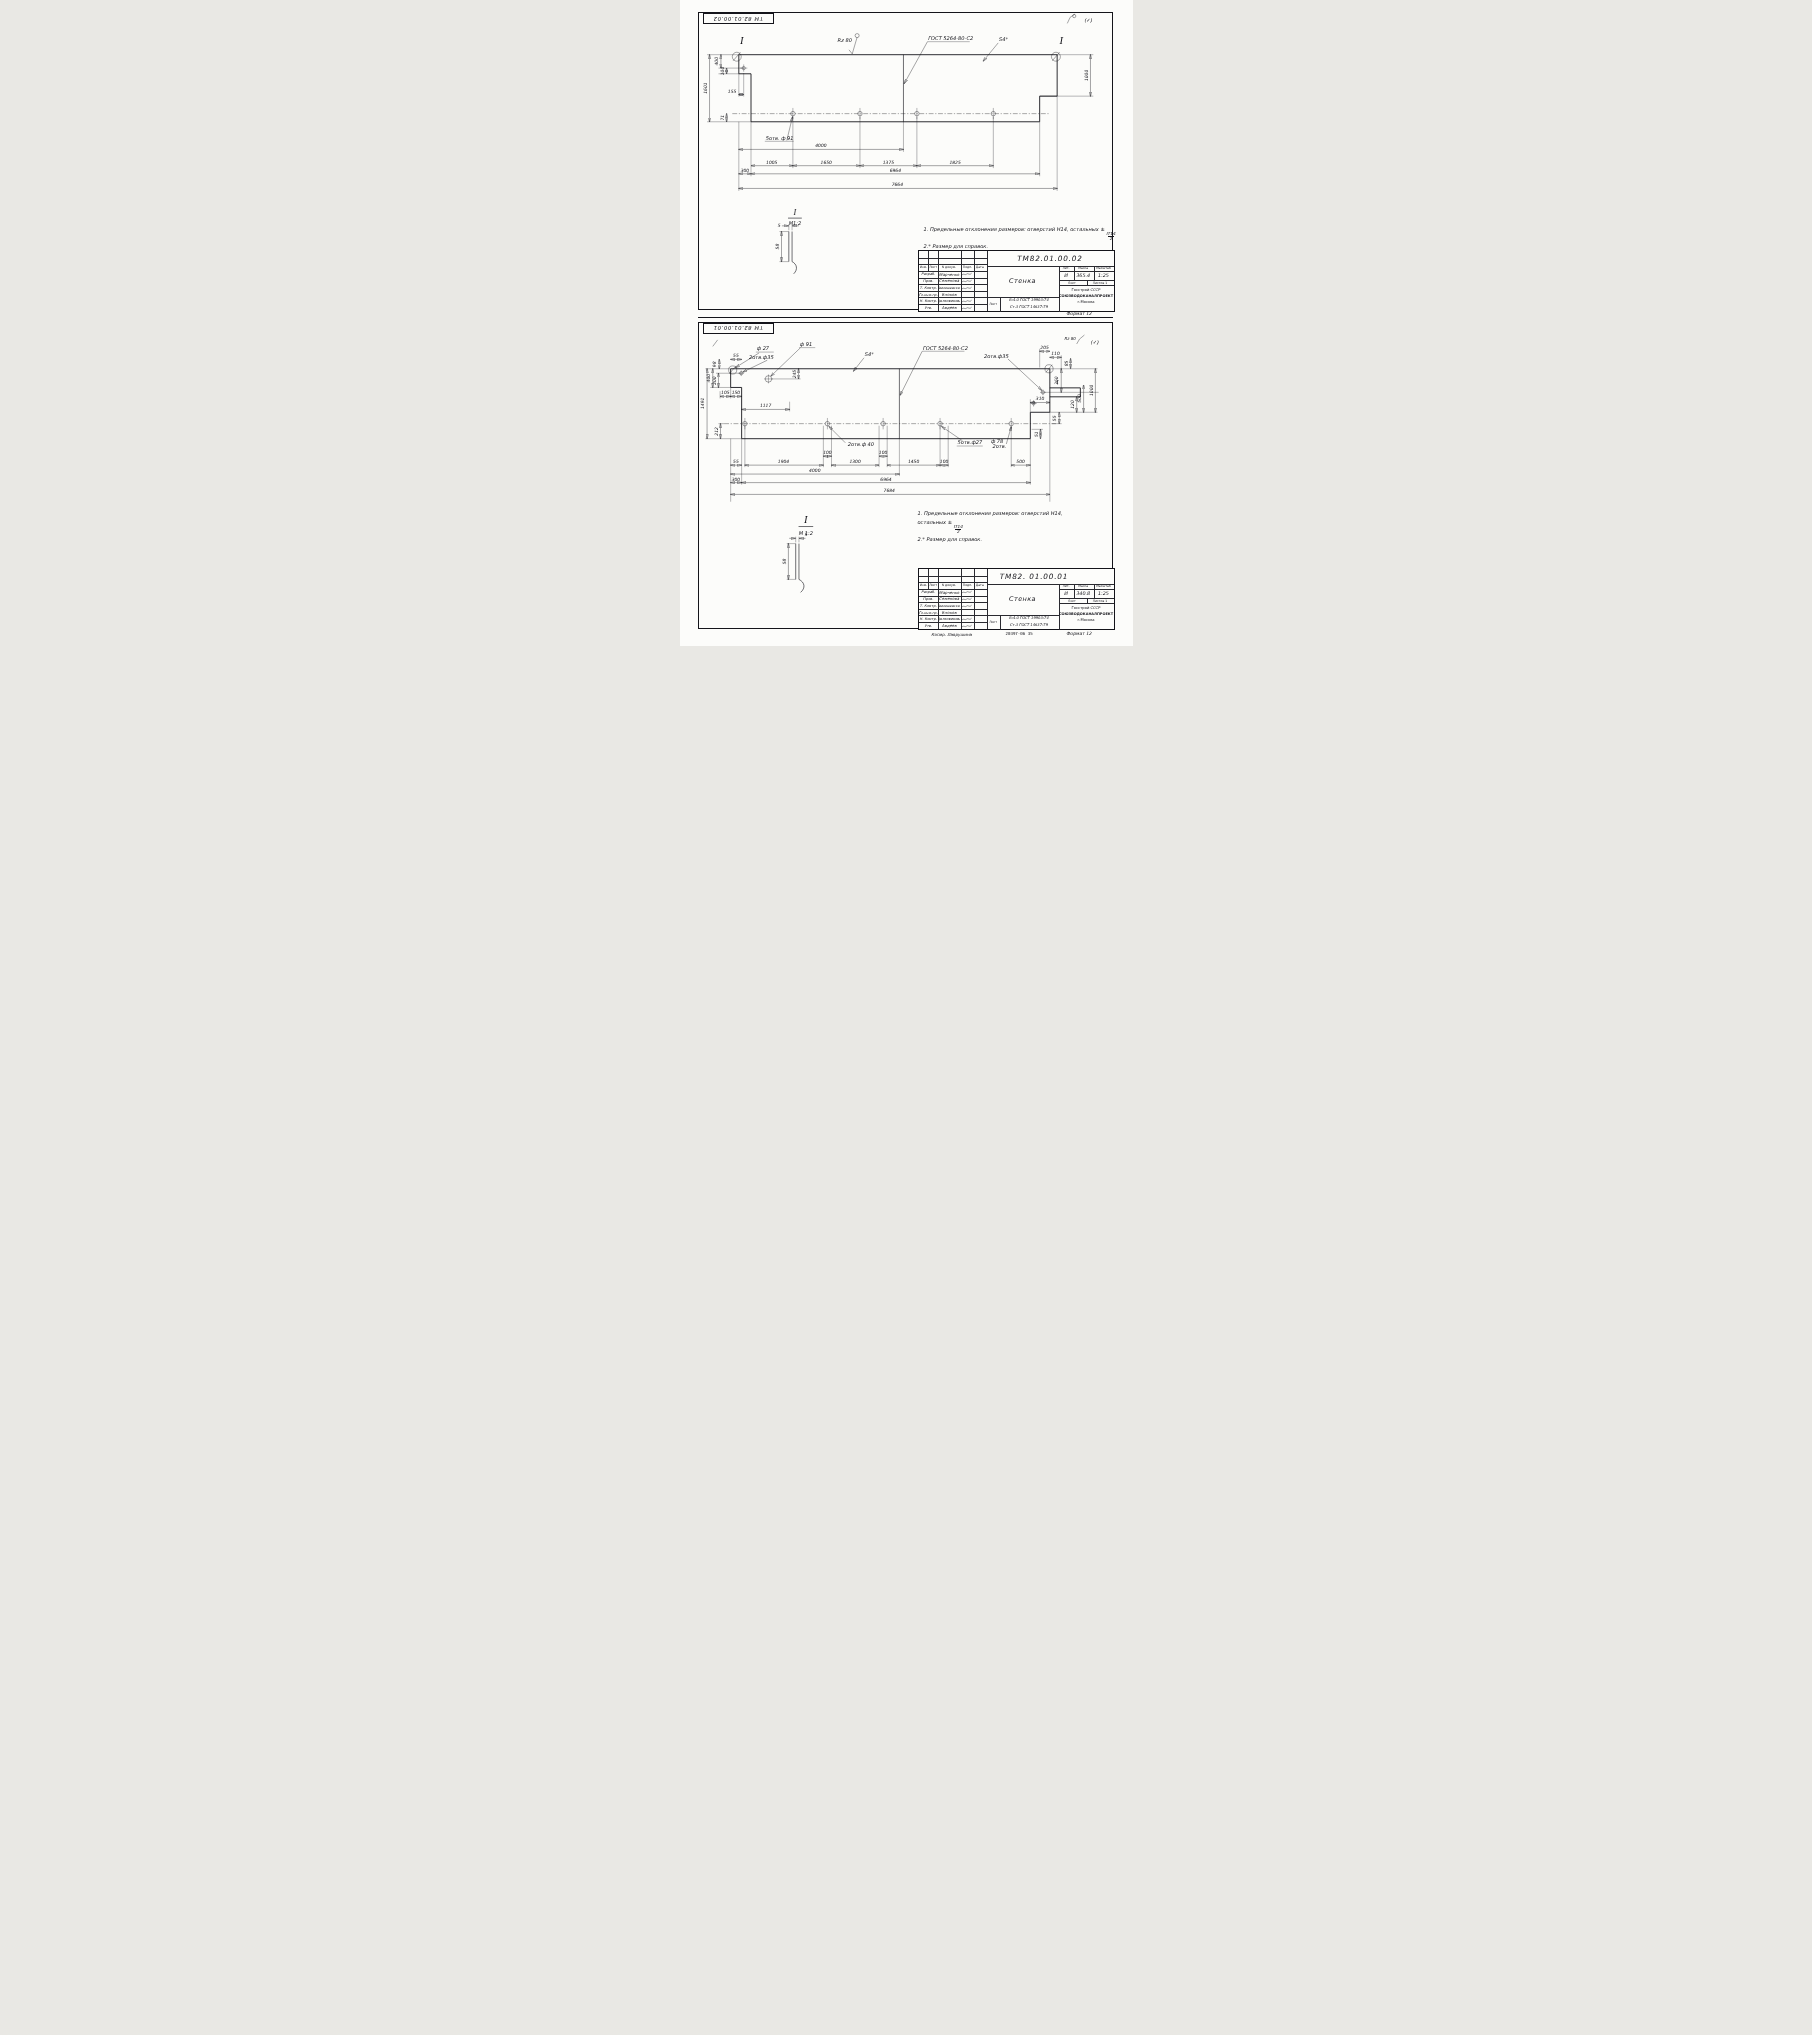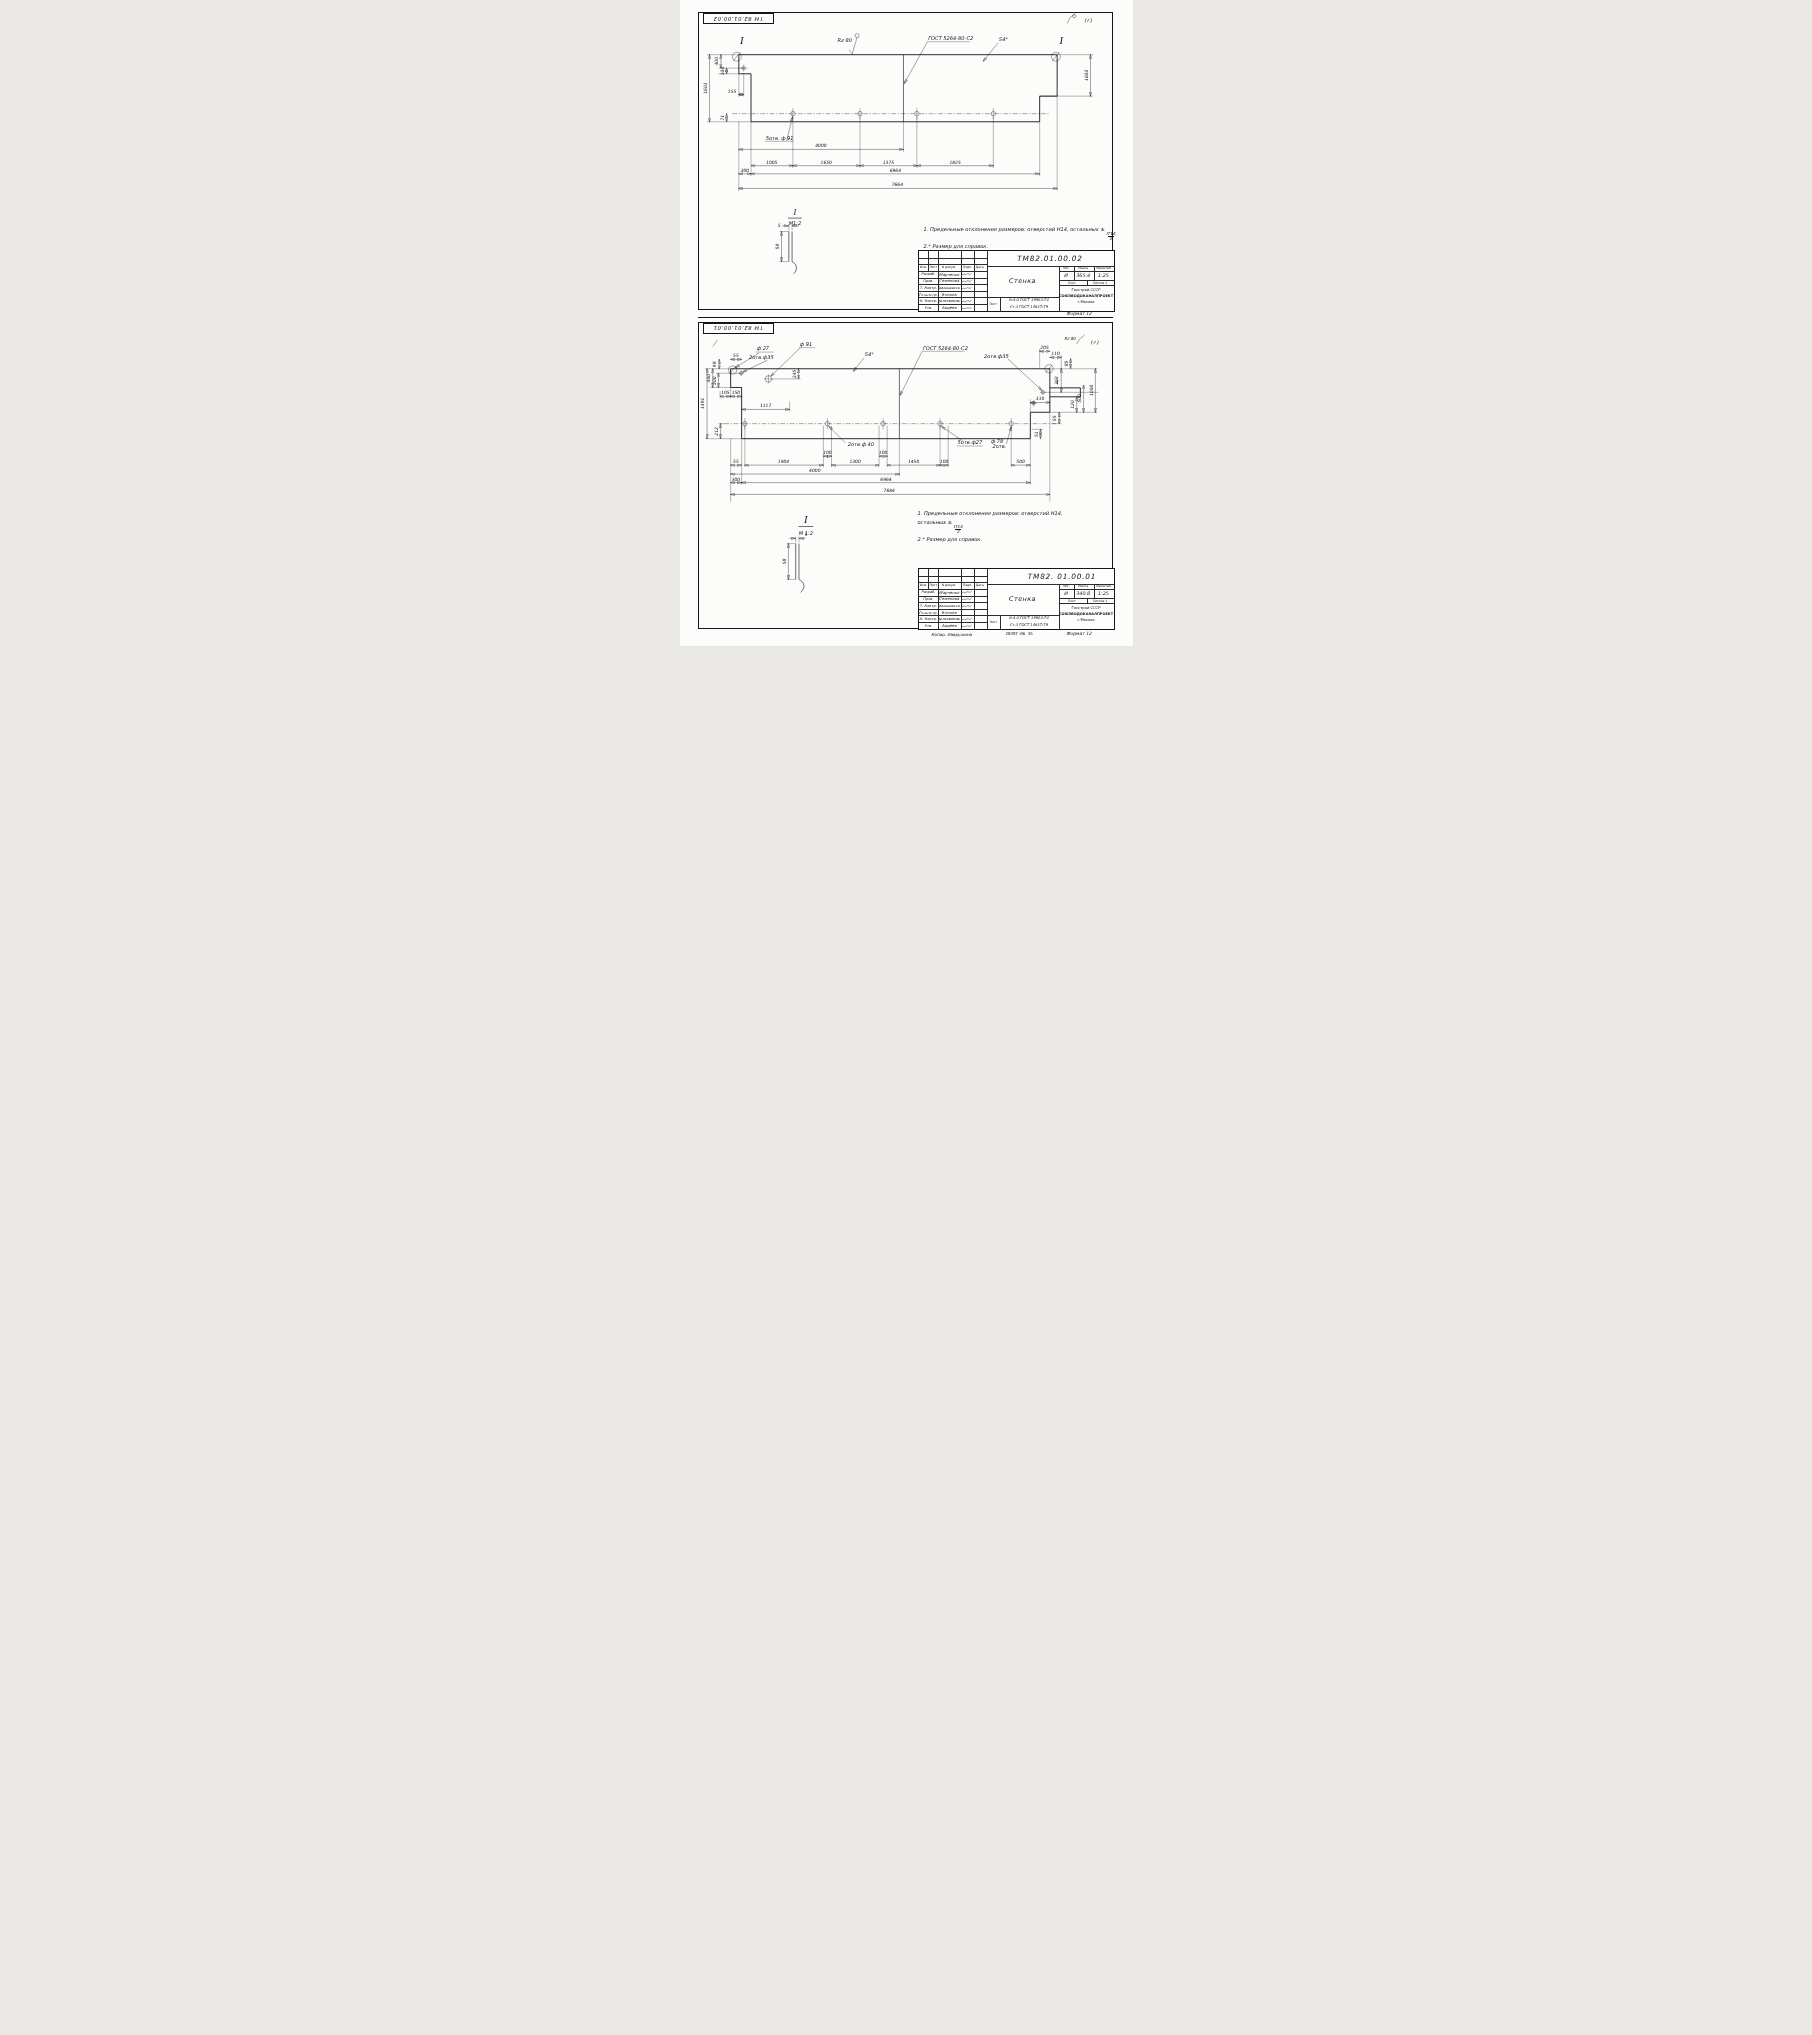--- a/index.html
+++ b/index.html
@@ -556,21 +556,21 @@
         </svg>
       </span>
     <span class="tc hand" style="left:0.8px;top:54px;width:18.3px;height:5.7px;font-size:3.5px;">Утв.</span>
     <span class="tc hand" style="left:20.4px;top:54px;width:21px;height:5.7px;font-size:3.9px;">Авдеев</span>
     <span class="tc" style="left:42px;top:54px;width:12.2px;height:5.7px;">
         <svg class="sg" width="11.4" height="4.5" viewBox="0 0 28 11">
           <path d="M2,8 C6,2 10,9 14,5 C17,2 21,9 26,3" fill="none" stroke="#14141a" stroke-width="1.1"></path>
         </svg>
       </span>
 
-    <span class="tc doc" style="left:80px;top:1.6px;width:127px;height:12.2px;">ТМ82. 01.00.01</span>
+    <span class="tc doc" style="left:52px;top:1.6px;width:127px;height:12.2px;">ТМ82. 01.00.01</span>
     <span class="tc nm" style="left:68px;top:15.5px;width:72px;height:29px;">Стенка</span>
     <span class="tc lab" style="left:68px;top:46px;width:13.4px;height:14.7px;">Лист</span>
     <span class="tc hand" style="left:81px;top:46px;width:59px;height:6.1px;font-size:3.7px;">Б-4.0 ГОСТ 19903-74</span>
     <span class="tc hand" style="left:81px;top:53px;width:59px;height:6.1px;font-size:3.7px;">Ст.3 ГОСТ 14637-79</span>
     <span class="tc lab" style="left:140px;top:15px;width:15px;height:4.5px;">Лит.</span>
     <span class="tc lab" style="left:155px;top:15px;width:19.5px;height:4.5px;">Масса</span>
     <span class="tc lab" style="left:175px;top:15px;width:20px;height:4.5px;">Масштаб</span>
     <span class="tc hand" style="left:140px;top:20.4px;width:15px;height:8.1px;font-size:4.9px;">И</span>
     <span class="tc hand" style="left:155px;top:20.4px;width:19.5px;height:8.1px;font-size:4.9px;">340.8</span>
     <span class="tc hand" style="left:175px;top:20.4px;width:20px;height:8.1px;font-size:4.9px;">1:25</span>

